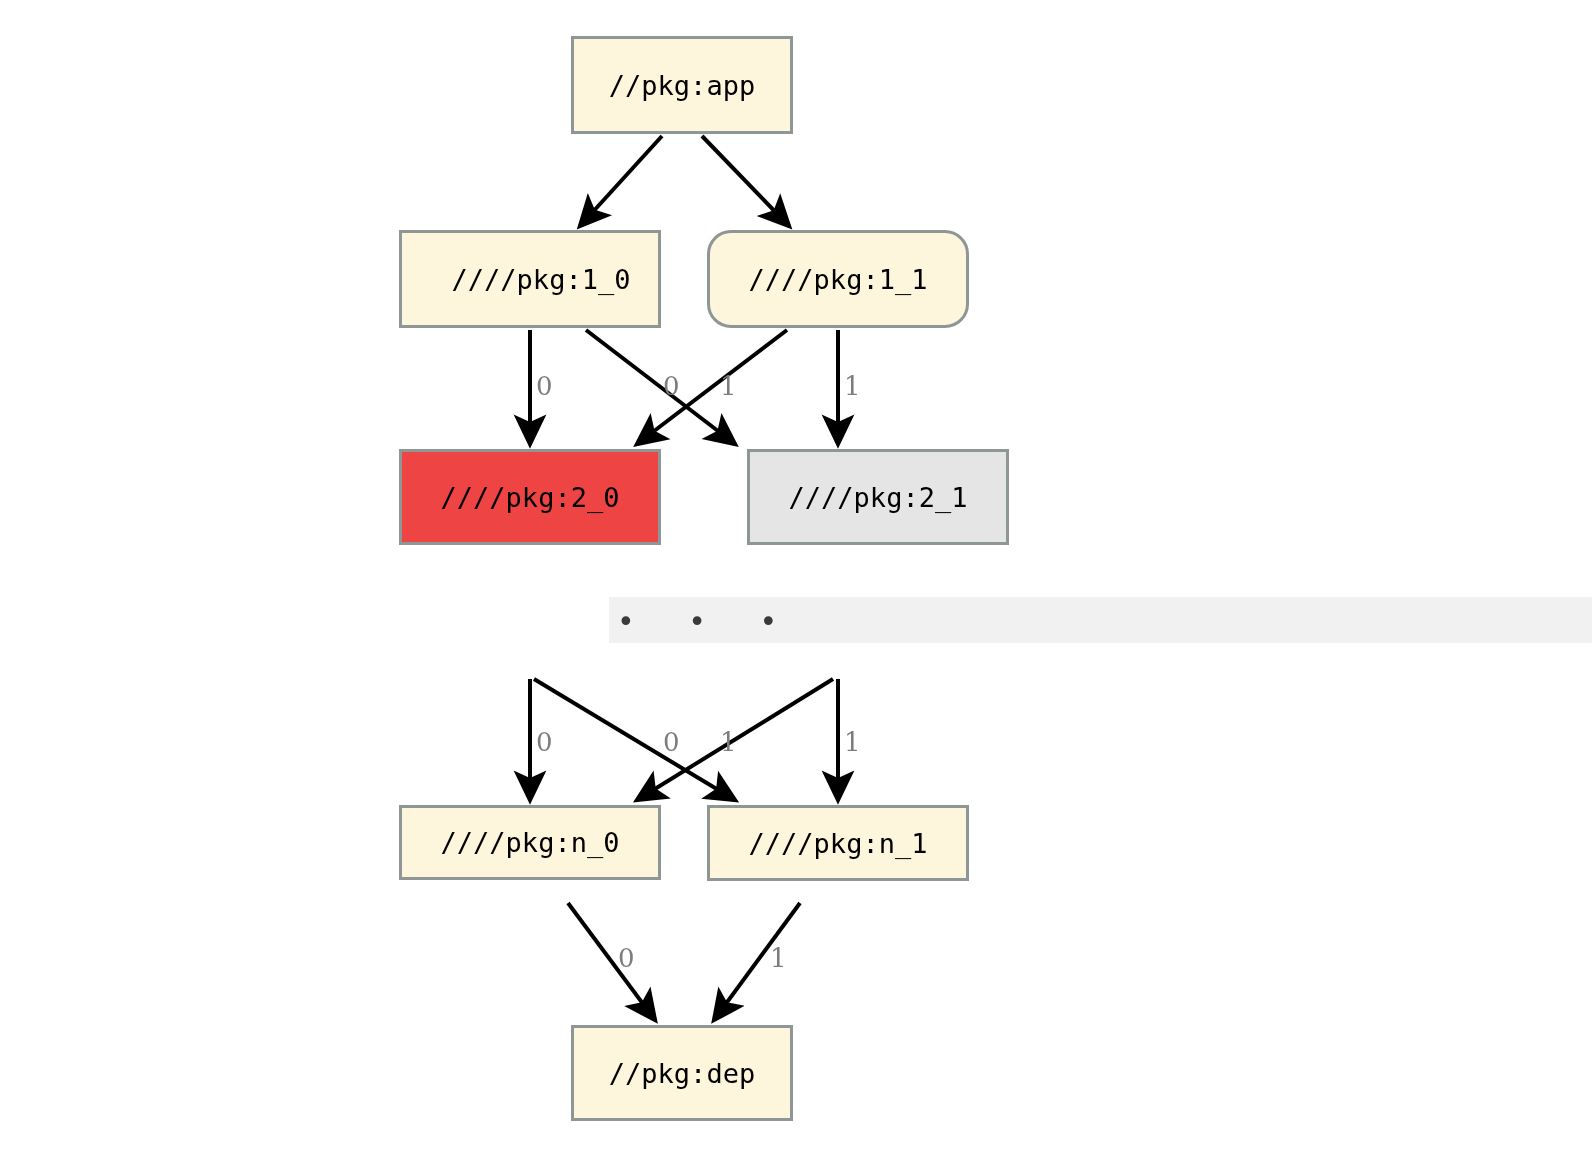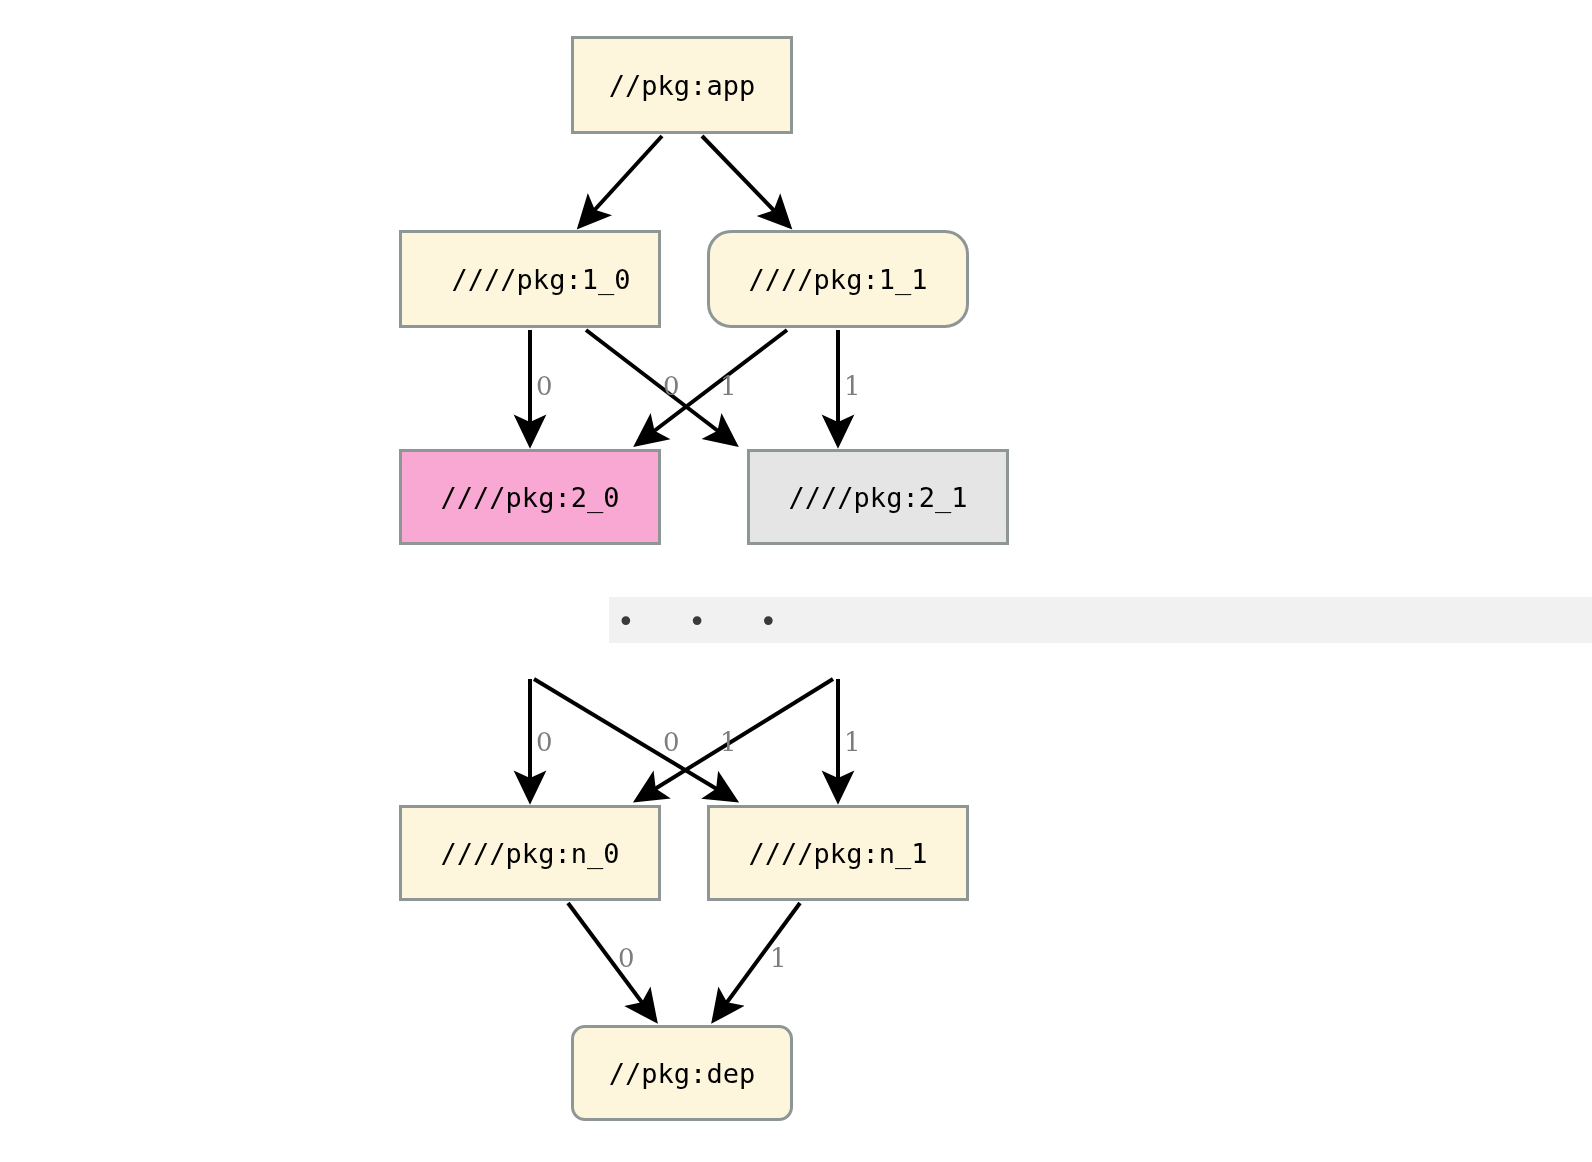--- a/index.html
+++ b/index.html
@@ -101,33 +101,33 @@
   <div id="nodes-layer">
       <div class="node-box" style="left: 571px; top: 36px; width: 222px; height: 98px; background: rgb(253, 246, 220); border-color: rgb(142, 150, 150);">
         <span class="node-label" style="color: rgb(0, 0, 0);">//pkg:app</span>
       </div>
       <div class="node-box" style="left: 399px; top: 230px; width: 262px; height: 98px; background: rgb(253, 246, 220); border-color: rgb(142, 150, 150);">
         <span class="node-label" style="color: rgb(0, 0, 0); margin-left: 22px;">////pkg:1_0</span>
       </div>
       <div class="node-box" style="left: 707px; top: 230px; width: 262px; height: 98px; background: rgb(253, 246, 220); border-color: rgb(142, 150, 150); border-radius: 24px;">
         <span class="node-label" style="color: rgb(0, 0, 0);">////pkg:1_1</span>
       </div>
-      <div class="node-box" style="left: 399px; top: 449px; width: 262px; height: 96px; background: #f9a8d4; border-color: rgb(142, 150, 150);">
+      <div class="node-box" style="left: 399px; top: 449px; width: 262px; height: 96px; background: #ef4444; border-color: rgb(142, 150, 150);">
         <span class="node-label" style="color: rgb(0, 0, 0);">////pkg:2_0</span>
       </div>
       <div class="node-box" style="left: 707px; top: 449px; width: 262px; height: 96px; background: #e5e5e5; border-color: rgb(142, 150, 150); margin-left: 40px;">
         <span class="node-label" style="color: rgb(0, 0, 0);">////pkg:2_1</span>
       </div>
-      <div class="node-box" style="left: 399px; top: 805px; width: 262px; height: 96px; background: rgb(253, 246, 220); border-color: rgb(142, 150, 150);">
+      <div class="node-box" style="left: 399px; top: 805px; width: 262px; height: 75px; background: rgb(253, 246, 220); border-color: rgb(142, 150, 150);">
         <span class="node-label" style="color: rgb(0, 0, 0);">////pkg:n_0</span>
       </div>
-      <div class="node-box" style="left: 707px; top: 805px; width: 262px; height: 96px; background: rgb(253, 246, 220); border-color: rgb(142, 150, 150);">
+      <div class="node-box" style="left: 707px; top: 805px; width: 262px; height: 76px; background: rgb(253, 246, 220); border-color: rgb(142, 150, 150);">
         <span class="node-label" style="color: rgb(0, 0, 0);">////pkg:n_1</span>
       </div>
-      <div class="node-box" style="left: 571px; top: 1025px; width: 222px; height: 96px; background: rgb(253, 246, 220); border-color: rgb(142, 150, 150); border-radius: 14px;">
+      <div class="node-box" style="left: 571px; top: 1025px; width: 222px; height: 96px; background: rgb(253, 246, 220); border-color: rgb(142, 150, 150);">
         <span class="node-label" style="color: rgb(0, 0, 0);">//pkg:dep</span>
       </div>
     </div>
   <div id="edge-labels-layer">
       <div class="edge-label" style="left: 536px; top: 371px; color: rgb(125, 125, 125);">0</div>
       <div class="edge-label" style="left: 663px; top: 371px; color: rgb(125, 125, 125);">0</div>
       <div class="edge-label" style="left: 720px; top: 371px; color: rgb(125, 125, 125);">1</div>
       <div class="edge-label" style="left: 844px; top: 371px; color: rgb(125, 125, 125);">1</div>
       <div class="edge-label" style="left: 536px; top: 727px; color: rgb(125, 125, 125);">0</div>
       <div class="edge-label" style="left: 663px; top: 727px; color: rgb(125, 125, 125);">0</div>

